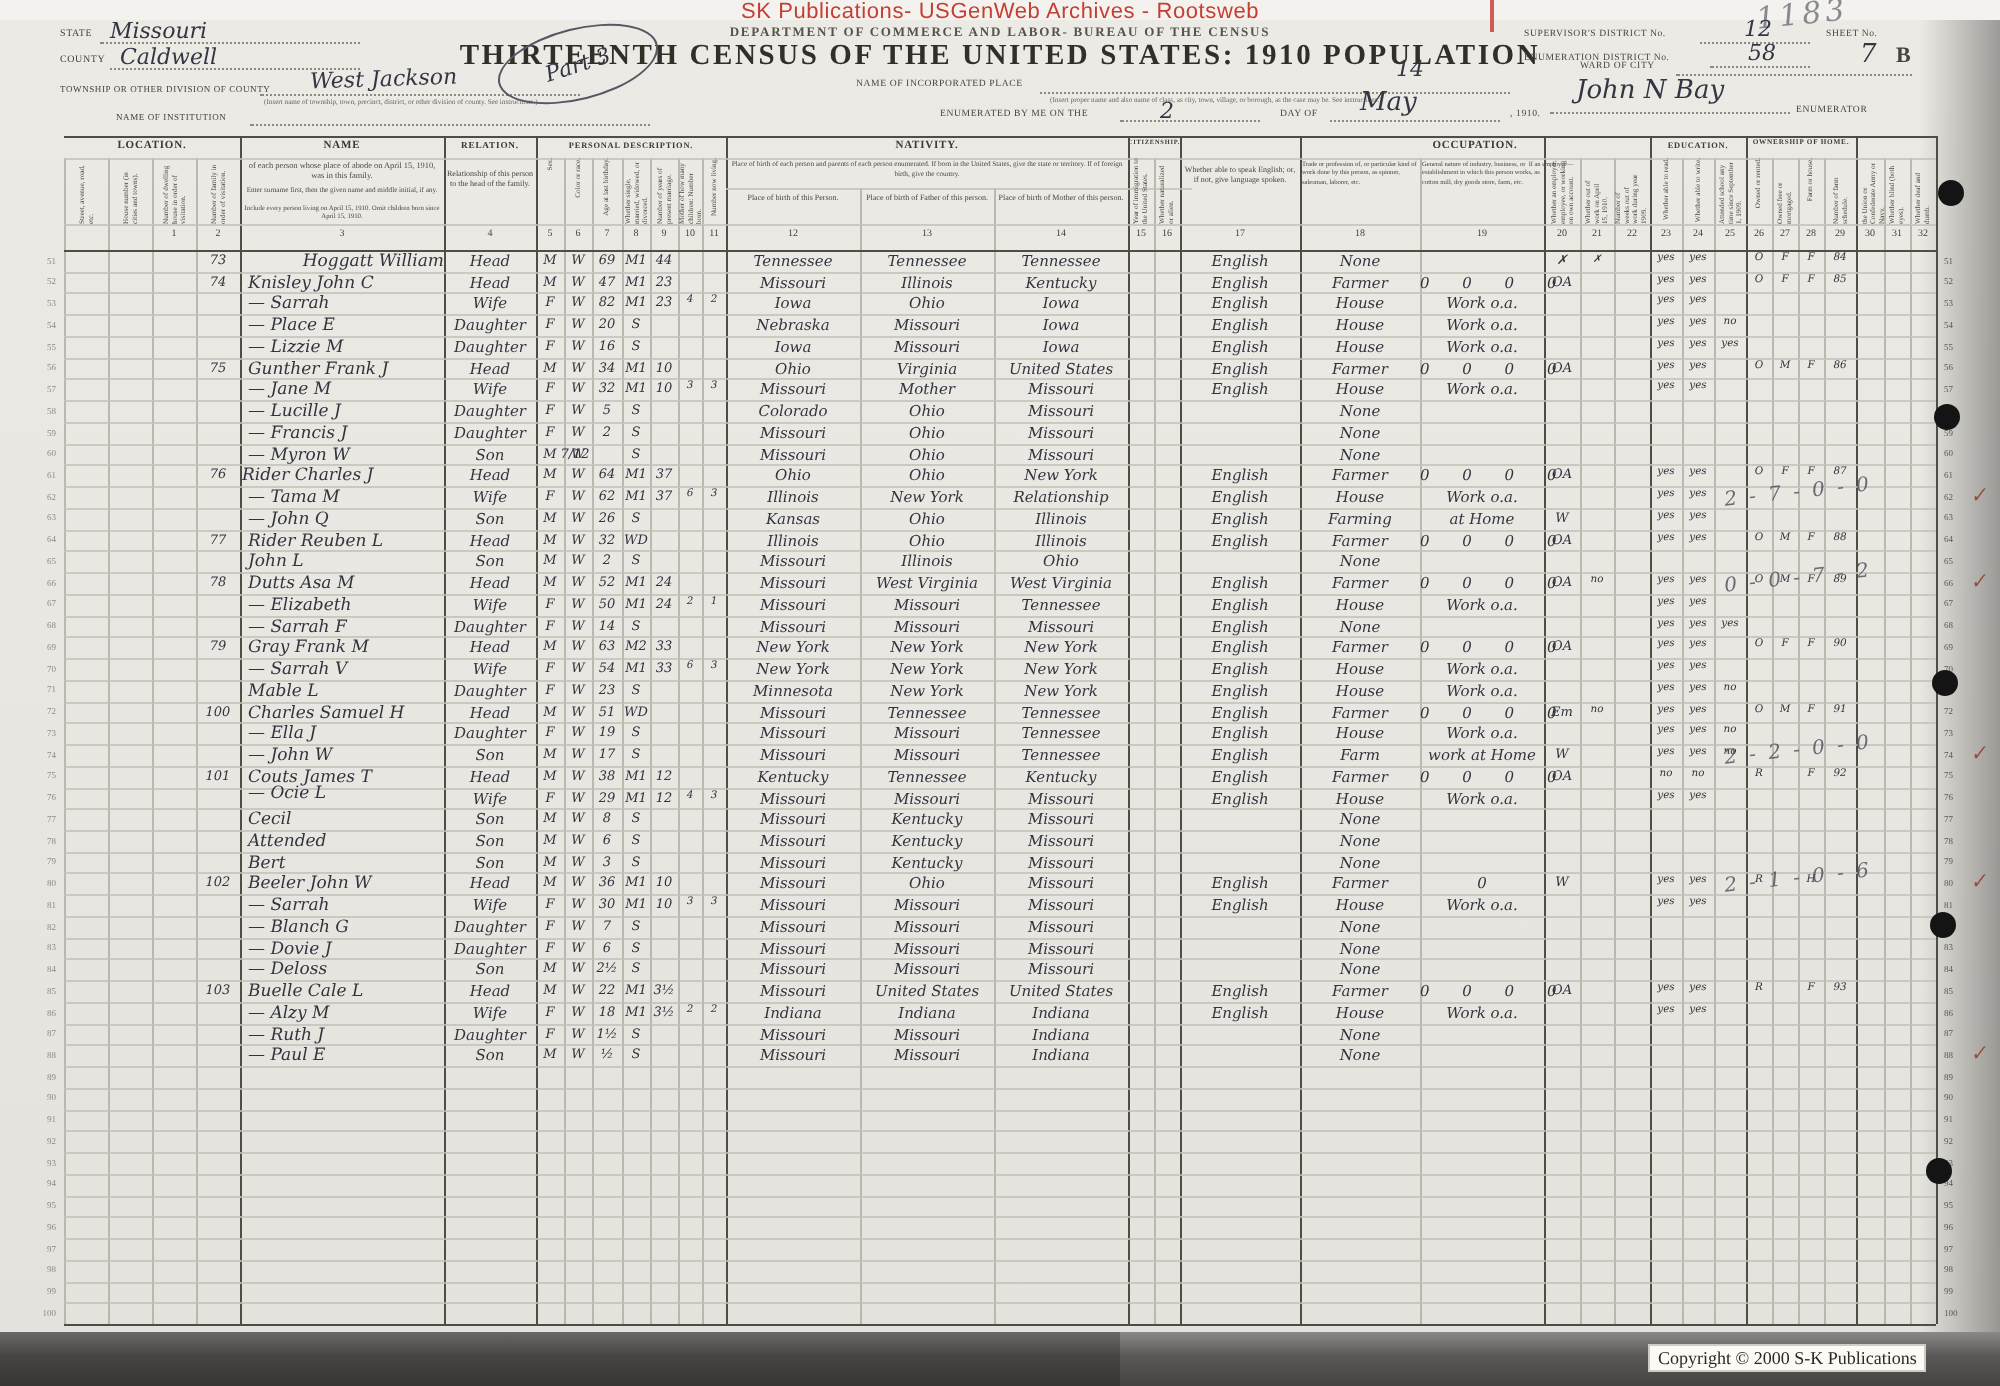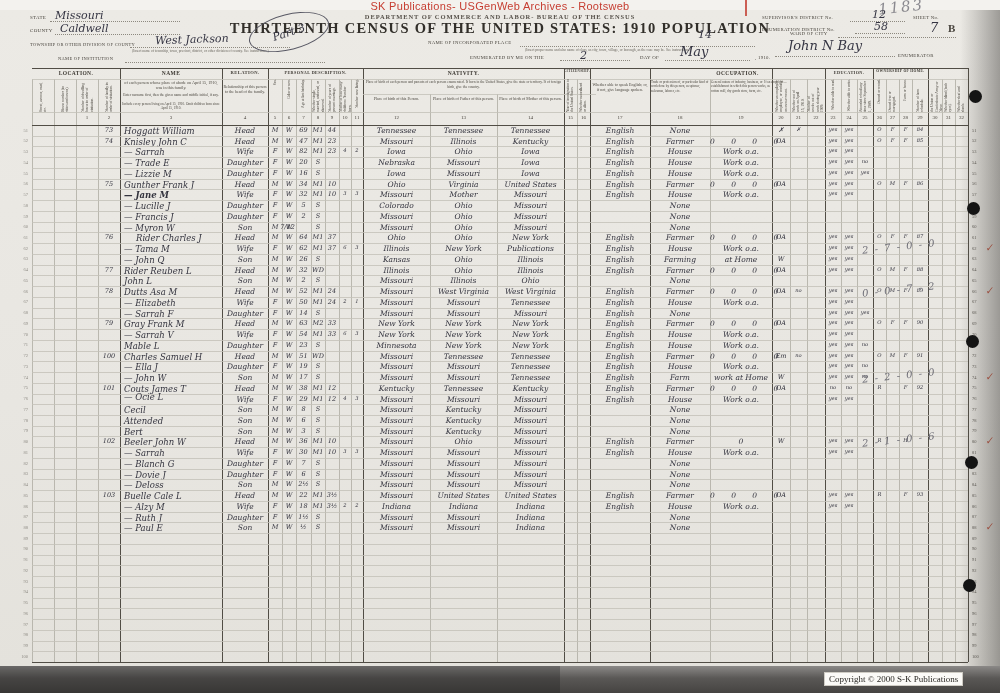--- a/index.html
+++ b/index.html
@@ -279,21 +279,21 @@
     <div class="num" style="left: 873px; top: 114.5px; width: 13px;">26</div>
     <div class="num" style="left: 886px; top: 114.5px; width: 13px;">27</div>
     <div class="num" style="left: 899px; top: 114.5px; width: 13px;">28</div>
     <div class="num" style="left: 912px; top: 114.5px; width: 16px;">29</div>
     <div class="num" style="left: 928px; top: 114.5px; width: 14px;">30</div>
     <div class="num" style="left: 942px; top: 114.5px; width: 13px;">31</div>
     <div class="num" style="left: 955px; top: 114.5px; width: 13px;">32</div>
     <div class="mnum" style="left: 12px; top: 127.6px; width: 16px;">51</div>
     <div class="rnum" style="left: 972px; top: 127.6px; width: 16px;">51</div>
     <div class="cell sm" style="left: 98px; top: 126px; width: 22px;">73</div>
-    <div class="cell nm" style="left: 120px; top: 126px; width: 102px; padding-left: 4px;">Hoggatt William</div>
+    <div class="cell nm" style="left: 120px; top: 126px; width: 102px; padding-left: 4px; text-align: right;">Hoggatt William</div>
     <div class="cell st" style="left: 222px; top: 126px; width: 46px;">Head</div>
     <div class="cell sm" style="left: 268px; top: 126px; width: 14px;">M</div>
     <div class="cell sm" style="left: 282px; top: 126px; width: 14px;">W</div>
     <div class="cell sm" style="left: 296px; top: 126px; width: 15px;">69</div>
     <div class="cell sm" style="left: 311px; top: 126px; width: 14px;">M1</div>
     <div class="cell sm" style="left: 325px; top: 126px; width: 14px;">44</div>
     <div class="cell st" style="left: 363px; top: 126px; width: 67px;">Tennessee</div>
     <div class="cell st" style="left: 430px; top: 126px; width: 67px;">Tennessee</div>
     <div class="cell st" style="left: 497px; top: 126px; width: 67px;">Tennessee</div>
     <div class="cell st" style="left: 590px; top: 126px; width: 60px;">English</div>
@@ -346,21 +346,21 @@
     <div class="cell st" style="left: 430px; top: 147.48px; width: 67px;">Ohio</div>
     <div class="cell st" style="left: 497px; top: 147.48px; width: 67px;">Iowa</div>
     <div class="cell st" style="left: 590px; top: 147.48px; width: 60px;">English</div>
     <div class="cell st" style="left: 650px; top: 147.48px; width: 60px;">House</div>
     <div class="cell st" style="left: 710px; top: 147.48px; width: 62px;">Work o.a.</div>
     <div class="cell ty" style="left: 825px; top: 147.48px; width: 16px;">yes</div>
     <div class="cell ty" style="left: 841px; top: 147.48px; width: 16px;">yes</div>
     <div class="hline" style="left: 32px; top: 157.22px; width: 936px;"></div>
     <div class="mnum" style="left: 12px; top: 159.82px; width: 16px;">54</div>
     <div class="rnum" style="left: 972px; top: 159.82px; width: 16px;">54</div>
-    <div class="cell nm" style="left: 120px; top: 158.22px; width: 102px; padding-left: 4px;">— Trade E</div>
+    <div class="cell nm" style="left: 120px; top: 158.22px; width: 102px; padding-left: 4px;">— Place E</div>
     <div class="cell st" style="left: 222px; top: 158.22px; width: 46px;">Daughter</div>
     <div class="cell sm" style="left: 268px; top: 158.22px; width: 14px;">F</div>
     <div class="cell sm" style="left: 282px; top: 158.22px; width: 14px;">W</div>
     <div class="cell sm" style="left: 296px; top: 158.22px; width: 15px;">20</div>
     <div class="cell sm" style="left: 311px; top: 158.22px; width: 14px;">S</div>
     <div class="cell st" style="left: 363px; top: 158.22px; width: 67px;">Nebraska</div>
     <div class="cell st" style="left: 430px; top: 158.22px; width: 67px;">Missouri</div>
     <div class="cell st" style="left: 497px; top: 158.22px; width: 67px;">Iowa</div>
     <div class="cell st" style="left: 590px; top: 158.22px; width: 60px;">English</div>
     <div class="cell st" style="left: 650px; top: 158.22px; width: 60px;">House</div>
@@ -406,21 +406,21 @@
     <div class="cell sm" style="left: 772px; top: 179.7px; width: 18px;">OA</div>
     <div class="cell ty" style="left: 825px; top: 179.7px; width: 16px;">yes</div>
     <div class="cell ty" style="left: 841px; top: 179.7px; width: 16px;">yes</div>
     <div class="cell ty" style="left: 873px; top: 179.7px; width: 13px;">O</div>
     <div class="cell ty" style="left: 886px; top: 179.7px; width: 13px;">M</div>
     <div class="cell ty" style="left: 899px; top: 179.7px; width: 13px;">F</div>
     <div class="cell ty" style="left: 912px; top: 179.7px; width: 16px;">86</div>
     <div class="hline" style="left: 32px; top: 189.44px; width: 936px;"></div>
     <div class="mnum" style="left: 12px; top: 192.04px; width: 16px;">57</div>
     <div class="rnum" style="left: 972px; top: 192.04px; width: 16px;">57</div>
-    <div class="cell nm" style="left: 120px; top: 190.44px; width: 102px; padding-left: 4px; font-weight: bold;">— Jane M</div>
+    <div class="cell nm" style="left: 120px; top: 190.44px; width: 102px; padding-left: 4px;">— Jane M</div>
     <div class="cell st" style="left: 222px; top: 190.44px; width: 46px;">Wife</div>
     <div class="cell sm" style="left: 268px; top: 190.44px; width: 14px;">F</div>
     <div class="cell sm" style="left: 282px; top: 190.44px; width: 14px;">W</div>
     <div class="cell sm" style="left: 296px; top: 190.44px; width: 15px;">32</div>
     <div class="cell sm" style="left: 311px; top: 190.44px; width: 14px;">M1</div>
     <div class="cell sm" style="left: 325px; top: 190.44px; width: 14px;">10</div>
     <div class="cell ty" style="left: 339px; top: 190.44px; width: 12px;">3</div>
     <div class="cell ty" style="left: 351px; top: 190.44px; width: 12px;">3</div>
     <div class="cell st" style="left: 363px; top: 190.44px; width: 67px;">Missouri</div>
     <div class="cell st" style="left: 430px; top: 190.44px; width: 67px;">Mother</div>
@@ -466,21 +466,21 @@
     <div class="cell sm" style="left: 280px; top: 222.66px; width: 15px;">7/12</div>
     <div class="cell sm" style="left: 311px; top: 222.66px; width: 14px;">S</div>
     <div class="cell st" style="left: 363px; top: 222.66px; width: 67px;">Missouri</div>
     <div class="cell st" style="left: 430px; top: 222.66px; width: 67px;">Ohio</div>
     <div class="cell st" style="left: 497px; top: 222.66px; width: 67px;">Missouri</div>
     <div class="cell st" style="left: 650px; top: 222.66px; width: 60px;">None</div>
     <div class="hline" style="left: 32px; top: 232.4px; width: 936px;"></div>
     <div class="mnum" style="left: 12px; top: 235px; width: 16px;">61</div>
     <div class="rnum" style="left: 972px; top: 235px; width: 16px;">61</div>
     <div class="cell sm" style="left: 98px; top: 233.4px; width: 22px;">76</div>
-    <div class="cell nm" style="left: 120px; top: 233.4px; width: 102px; padding-left: 16px;">Rider Charles J</div>
+    <div class="cell nm" style="left: 120px; top: 233.4px; width: 102px; padding-left: 1px;">Rider Charles J</div>
     <div class="cell st" style="left: 222px; top: 233.4px; width: 46px;">Head</div>
     <div class="cell sm" style="left: 268px; top: 233.4px; width: 14px;">M</div>
     <div class="cell sm" style="left: 282px; top: 233.4px; width: 14px;">W</div>
     <div class="cell sm" style="left: 296px; top: 233.4px; width: 15px;">64</div>
     <div class="cell sm" style="left: 311px; top: 233.4px; width: 14px;">M1</div>
     <div class="cell sm" style="left: 325px; top: 233.4px; width: 14px;">37</div>
     <div class="cell st" style="left: 363px; top: 233.4px; width: 67px;">Ohio</div>
     <div class="cell st" style="left: 430px; top: 233.4px; width: 67px;">Ohio</div>
     <div class="cell st" style="left: 497px; top: 233.4px; width: 67px;">New York</div>
     <div class="cell st" style="left: 590px; top: 233.4px; width: 60px;">English</div>
@@ -500,21 +500,21 @@
     <div class="cell st" style="left: 222px; top: 244.14px; width: 46px;">Wife</div>
     <div class="cell sm" style="left: 268px; top: 244.14px; width: 14px;">F</div>
     <div class="cell sm" style="left: 282px; top: 244.14px; width: 14px;">W</div>
     <div class="cell sm" style="left: 296px; top: 244.14px; width: 15px;">62</div>
     <div class="cell sm" style="left: 311px; top: 244.14px; width: 14px;">M1</div>
     <div class="cell sm" style="left: 325px; top: 244.14px; width: 14px;">37</div>
     <div class="cell ty" style="left: 339px; top: 244.14px; width: 12px;">6</div>
     <div class="cell ty" style="left: 351px; top: 244.14px; width: 12px;">3</div>
     <div class="cell st" style="left: 363px; top: 244.14px; width: 67px;">Illinois</div>
     <div class="cell st" style="left: 430px; top: 244.14px; width: 67px;">New York</div>
-    <div class="cell st" style="left: 497px; top: 244.14px; width: 67px;">Publications</div>
+    <div class="cell st" style="left: 497px; top: 244.14px; width: 67px;">Relationship</div>
     <div class="cell st" style="left: 590px; top: 244.14px; width: 60px;">English</div>
     <div class="cell st" style="left: 650px; top: 244.14px; width: 60px;">House</div>
     <div class="cell st" style="left: 710px; top: 244.14px; width: 62px;">Work o.a.</div>
     <div class="cell ty" style="left: 825px; top: 244.14px; width: 16px;">yes</div>
     <div class="cell ty" style="left: 841px; top: 244.14px; width: 16px;">yes</div>
     <div class="ovl" style="left: 862px; top: 241.14px;">2 - 7 - 0 - 0</div>
     <div class="chk" style="left: 985px; top: 242.14px;">✓</div>
     <div class="hline" style="left: 32px; top: 253.88px; width: 936px;"></div>
     <div class="mnum" style="left: 12px; top: 256.48px; width: 16px;">63</div>
     <div class="rnum" style="left: 972px; top: 256.48px; width: 16px;">63</div>

